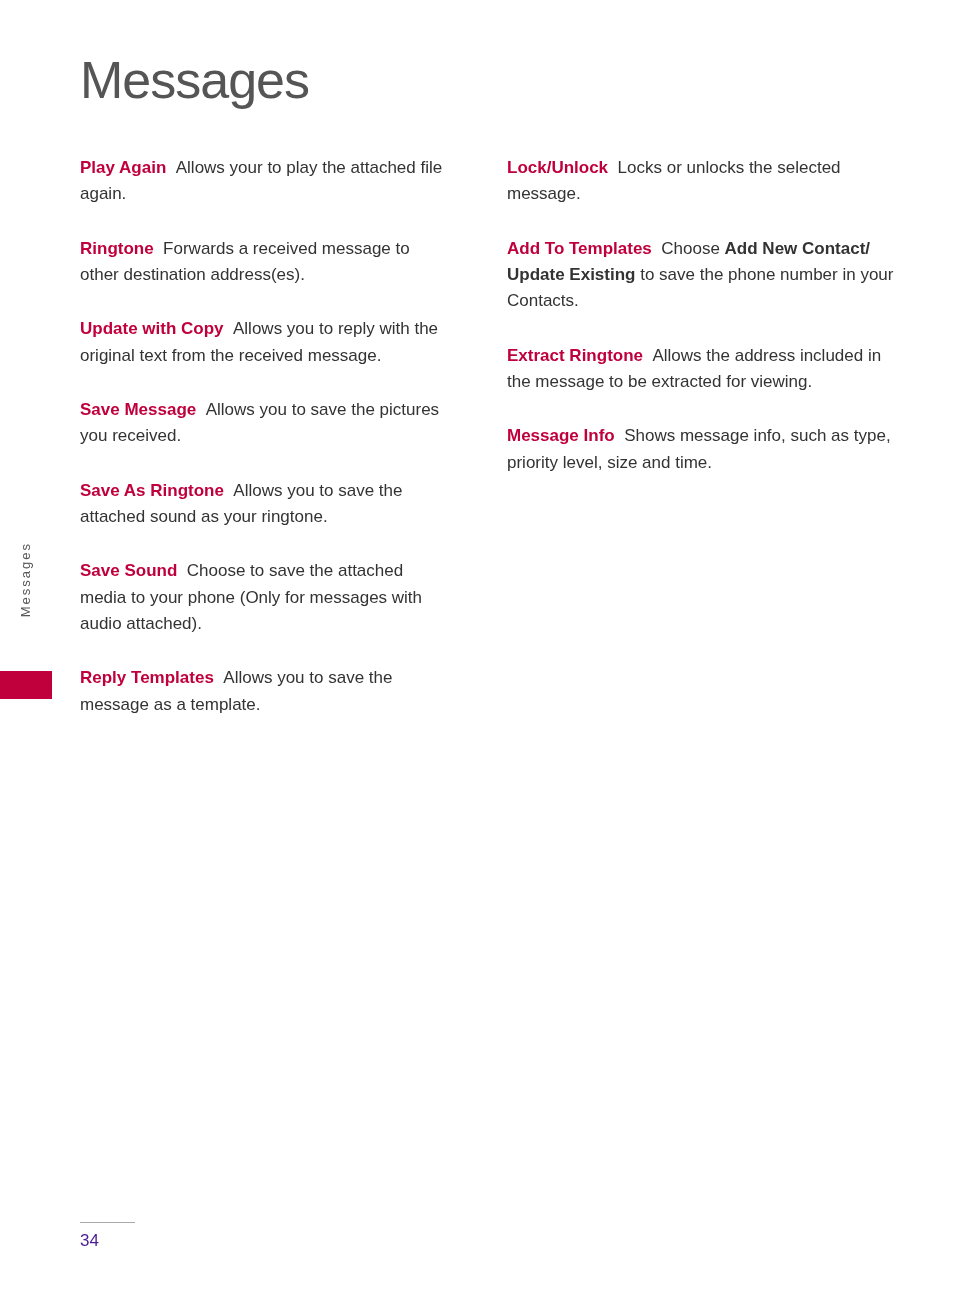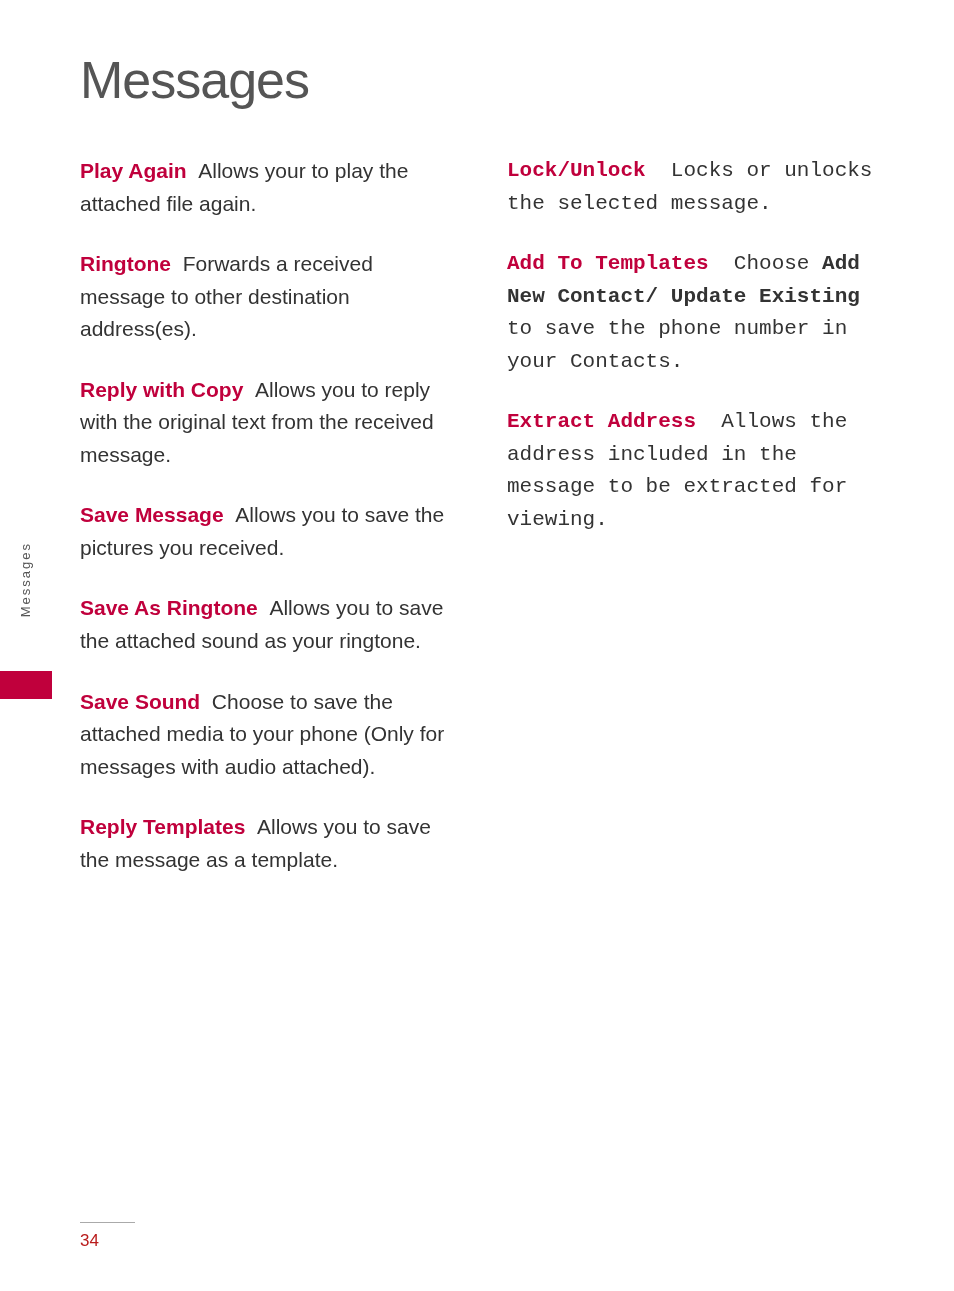--- a/index.html
+++ b/index.html
@@ -38,29 +38,28 @@
     }
 
     .left-column {
       width: 50%;
       padding-right: 40px;
     }
 
     .right-column {
       width: 50%;
       padding-left: 20px;
-      font-family: Liberation Mono, monospace;
     }
 
     .entry {
       margin-bottom: 28px;
     }
 
     .entry-text {
-      font-size: 21px;
+      font-size: 17px;
       line-height: 1.55;
       color: #333333;
     }
 
     .entry-keyword {
       color: #c0003c;
       font-weight: bold;
     }
 
     .red-bar {
@@ -79,21 +78,21 @@
 
     .page-number-line {
       width: 55px;
       height: 1px;
       background: #aaaaaa;
       margin-bottom: 8px;
     }
 
     .page-number {
       font-size: 17px;
-      color: #b91c1c;
+      color: #4c1d95;
     }
 
     .sidebar-container {
       position: absolute;
       left: 0;
       top: 0;
       width: 55px;
       height: 100%;
     }
   </style>
@@ -122,21 +121,21 @@
 
       <div class="entry">
         <p class="entry-text">
           <span class="entry-keyword">Ringtone</span>
           &nbsp;Forwards a received message to other destination address(es).
         </p>
       </div>
 
       <div class="entry">
         <p class="entry-text">
-          <span class="entry-keyword">Reply with Copy</span>
+          <span class="entry-keyword">Update with Copy</span>
           &nbsp;Allows you to reply with the original text from the received message.
         </p>
       </div>
 
       <div class="entry">
         <p class="entry-text">
           <span class="entry-keyword">Save Message</span>
           &nbsp;Allows you to save the pictures you received.
         </p>
       </div>
@@ -176,25 +175,31 @@
 
       <div class="entry">
         <p class="entry-text">
           <span class="entry-keyword">Add To Templates</span>
           &nbsp;Choose <strong>Add New Contact/ Update Existing</strong> to save the phone number in your Contacts.
         </p>
       </div>
 
       <div class="entry">
         <p class="entry-text">
-          <span class="entry-keyword">Extract Address</span>
+          <span class="entry-keyword">Extract Ringtone</span>
           &nbsp;Allows the address included in the message to be extracted for viewing.
         </p>
       </div>
 
+      <div class="entry">
+        <p class="entry-text">
+          <span class="entry-keyword">Message Info</span>
+          &nbsp;Shows message info, such as type, priority level, size and time.
+        </p>
+      </div>
 
     </div>
   </div>
 
   <div class="page-number-area">
     <div class="page-number-line"></div>
     <span class="page-number">34</span>
   </div>
 
 </div>

